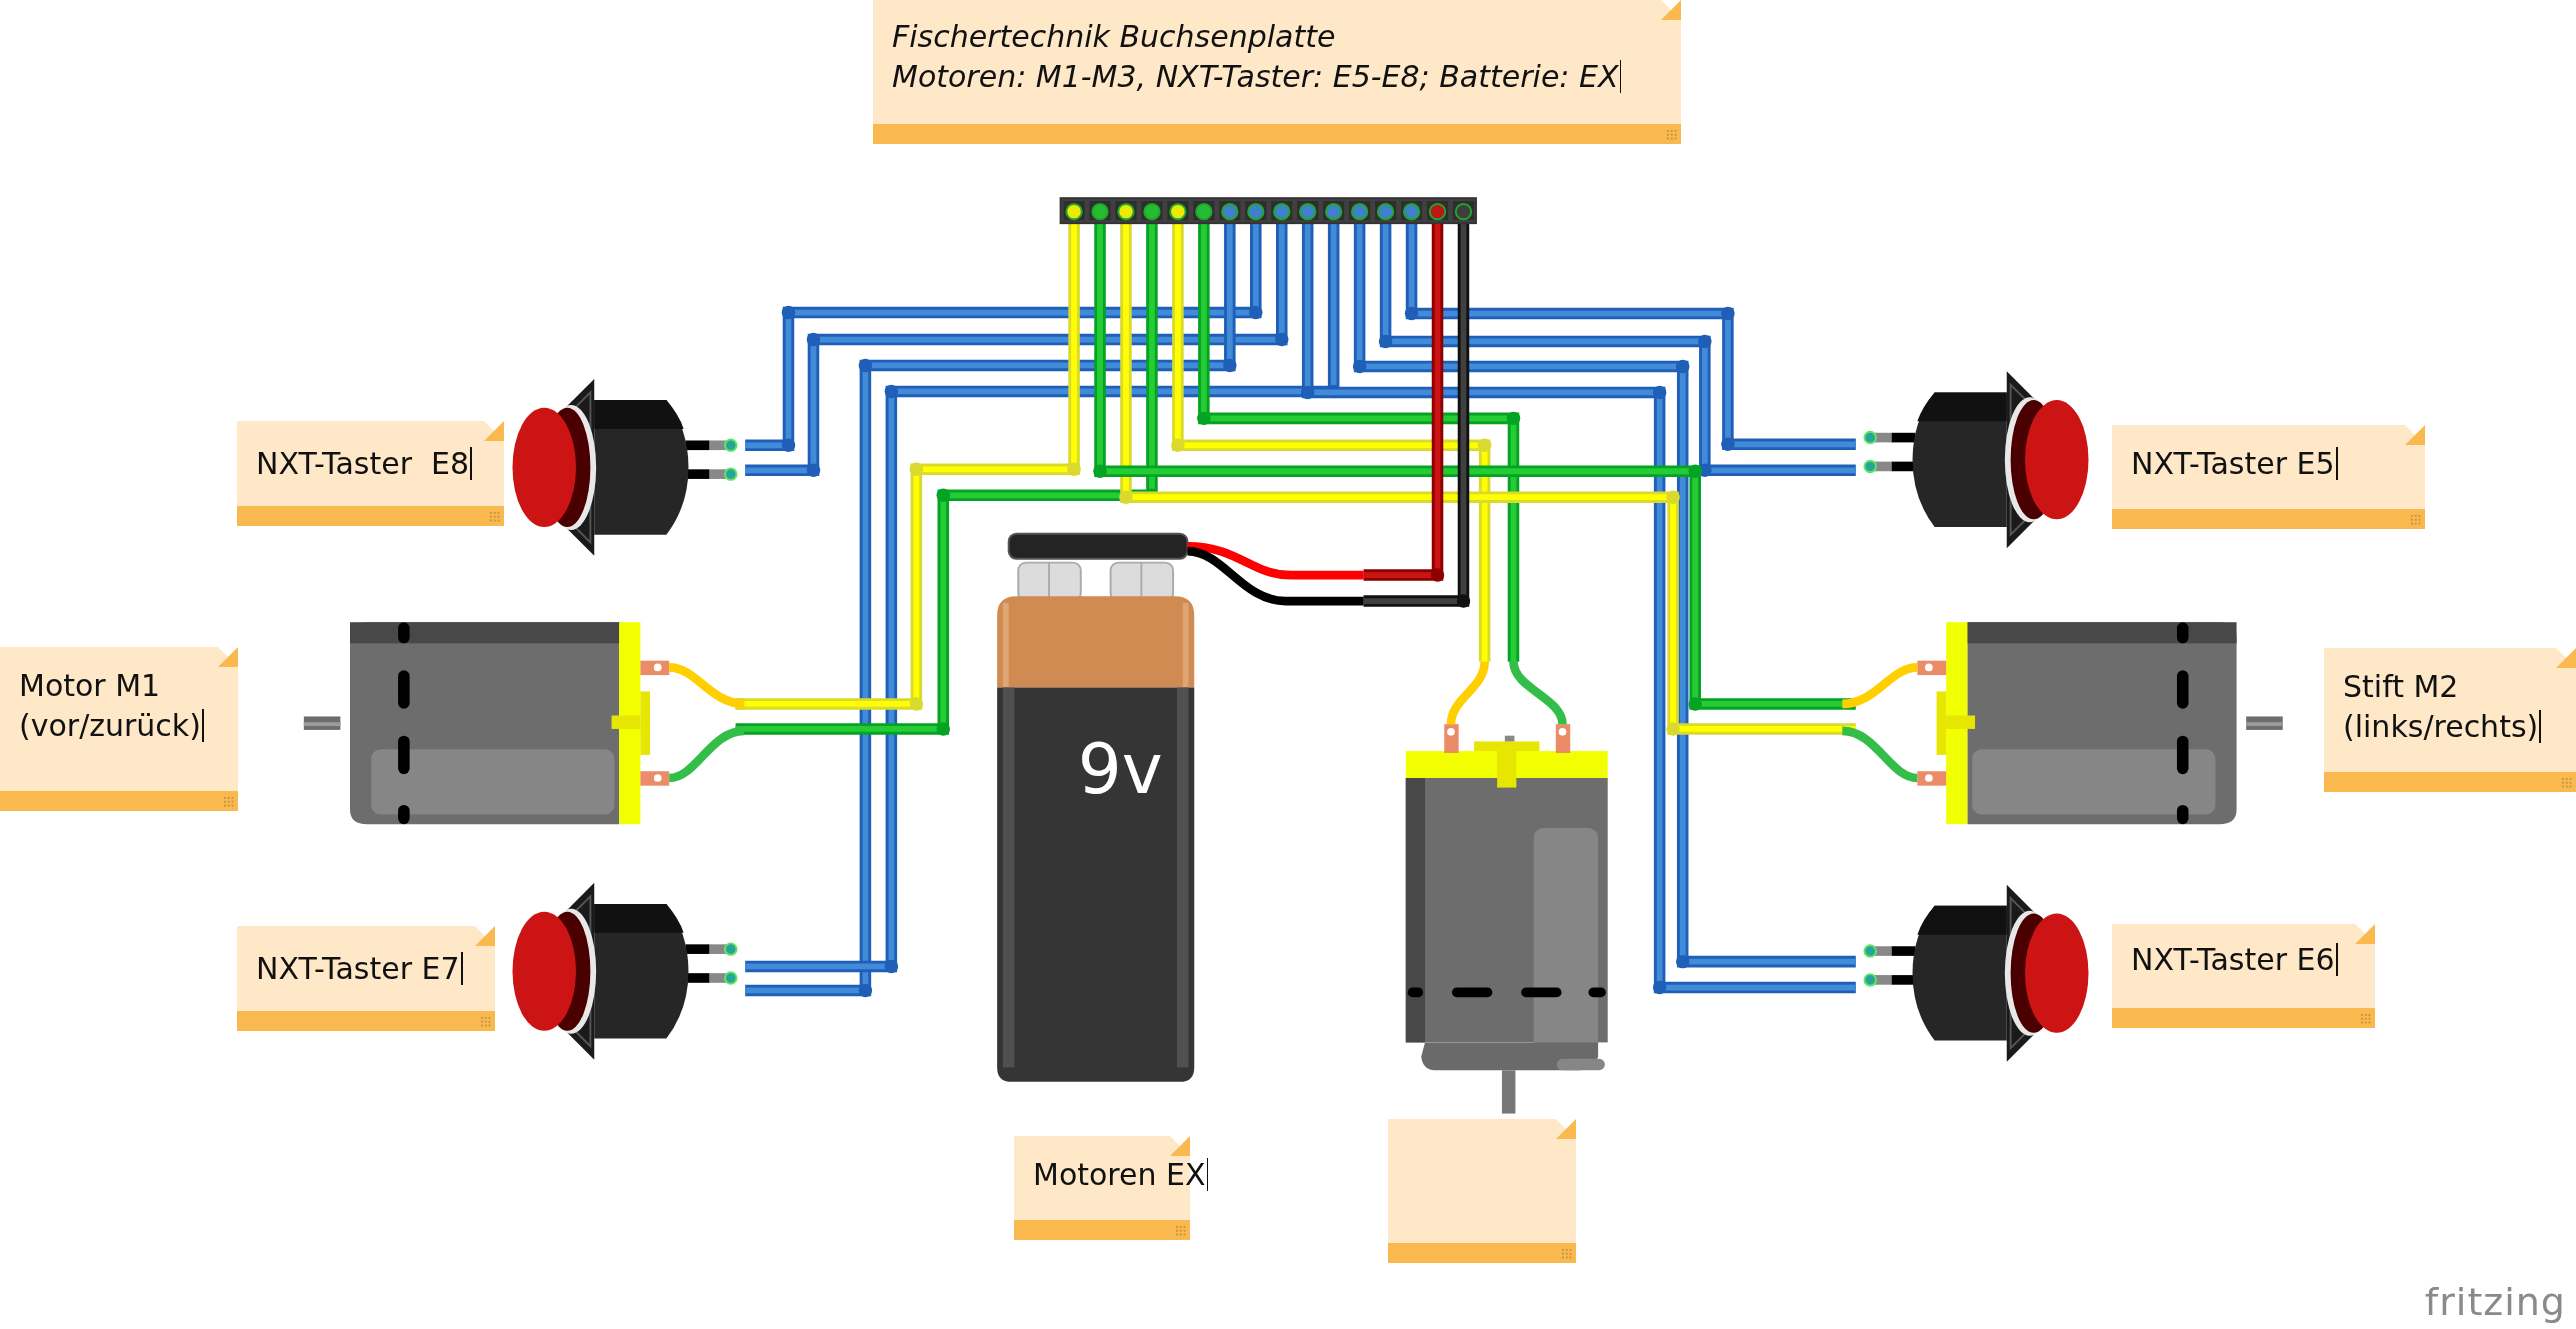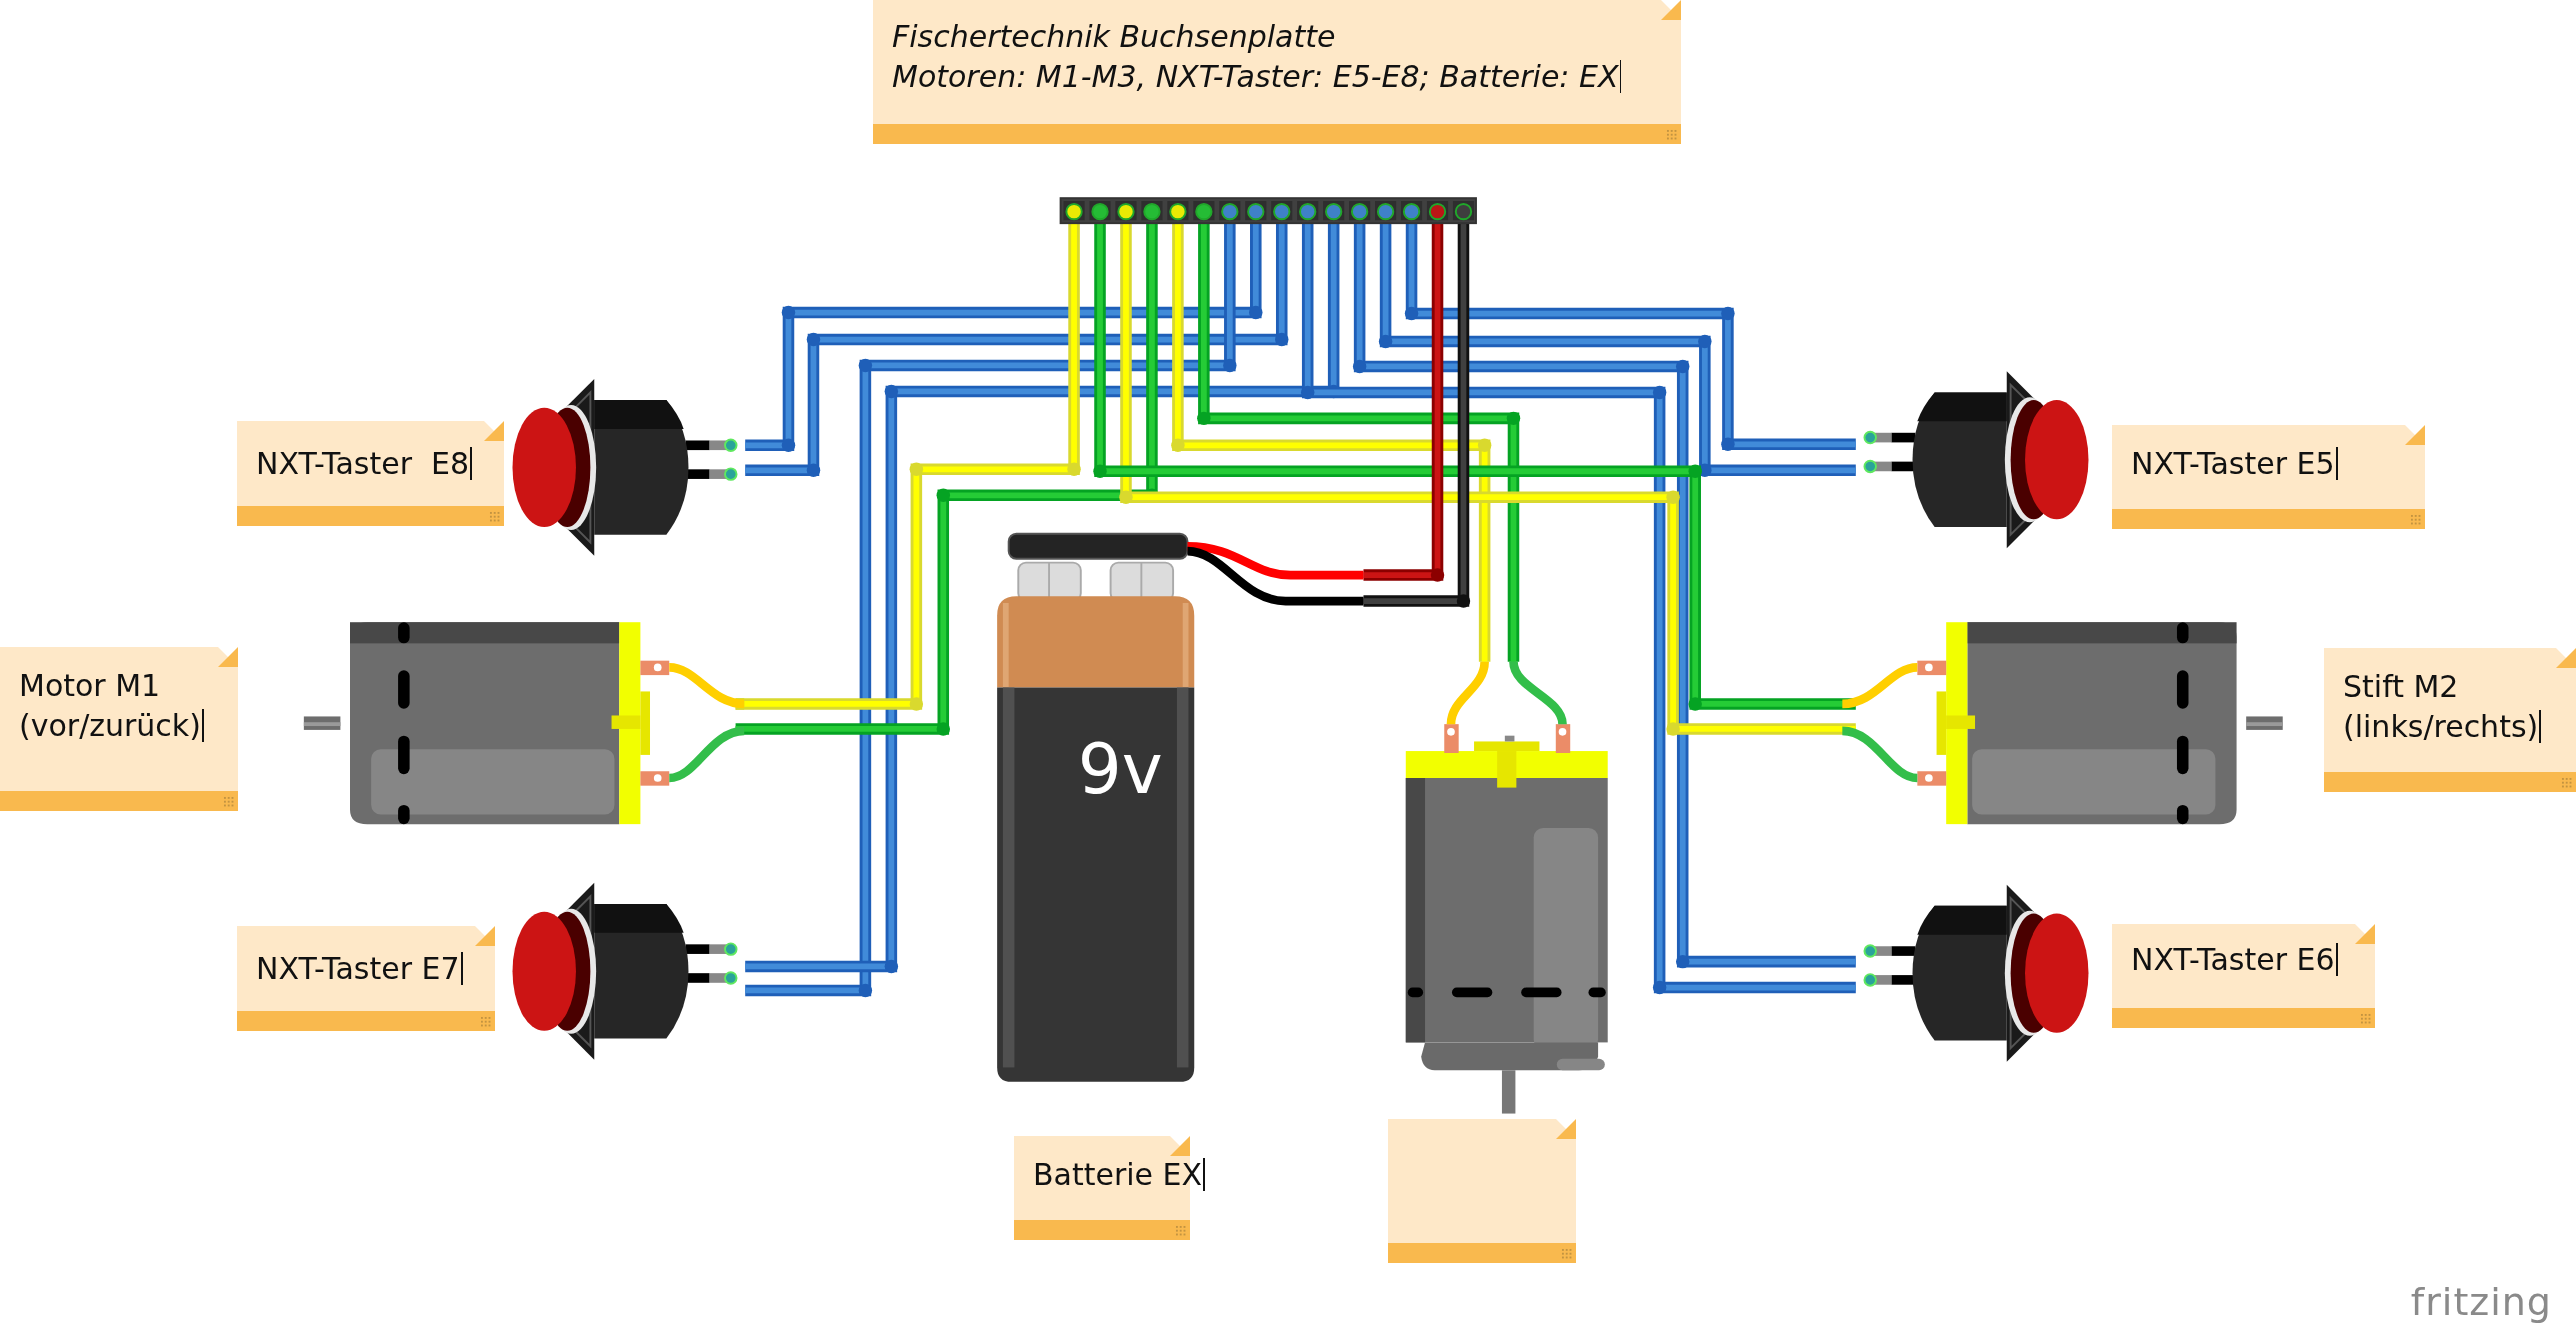--- a/index.html
+++ b/index.html
@@ -6,21 +6,21 @@
   body { width:2576px; height:1330px; position:relative; overflow:hidden; font-family:"DejaVu Sans", sans-serif; }
   #canvas { position:absolute; left:0; top:0; }
   .note { position:absolute; background:#fee8c8; box-sizing:border-box; }
   .note .fold { position:absolute; right:0; top:0; width:0; height:0; border-style:solid; border-width:0 20px 20px 0; border-color:transparent #ffffff transparent transparent; }
   .note .fold::after { content:""; position:absolute; left:0; top:0; width:0; height:0; border-style:solid; border-width:0 0 20px 20px; border-color:transparent transparent #f9b94e transparent; }
   .note .bar { position:absolute; left:0; right:0; bottom:0; height:20px; background:#f9b94e; }
   .note .grip { position:absolute; right:3.8px; bottom:3.8px; width:11.5px; height:11.5px;
     background-image: radial-gradient(circle, #b58a3c 1.2px, transparent 1.3px); background-size:3.8px 3.8px; opacity:.8; }
   .note .txt { position:absolute; left:19px; top:17.3px; font-family:"DejaVu Sans", sans-serif; font-size:30px; line-height:40px; color:#111; white-space:pre; }
   .caret { display:inline-block; width:1.9px; height:33px; background:#111; vertical-align:-5.8px; margin-left:1px; }
-  .logo { position:absolute; right:24px; bottom:5.8px; font-family:"DejaVu Sans", sans-serif; font-size:38px; color:#8a8a8a; letter-spacing:1px; }
+  .logo { position:absolute; right:10px; bottom:5.8px; font-family:"DejaVu Sans", sans-serif; font-size:38px; color:#8a8a8a; letter-spacing:1px; }
 </style>
 </head>
 <body>
 
 <svg id="canvas" width="2576" height="1330" viewBox="0 0 2679 1383" xmlns="http://www.w3.org/2000/svg">
   <defs>
     <g id="pushbutton-left">
 
       <path d="M0,0 l 0,0"></path>
     </g>
@@ -366,21 +366,21 @@
 
 <div class="note" style="left:2112px;top:924px;width:263px;height:104px;">
   <div class="fold"></div>
   <div class="txt" style="top:16px;"><span>NXT-Taster E6</span><span class="caret"></span></div>
   <div class="bar"></div>
   <div class="grip"></div>
 </div>
 
 <div class="note" style="left:1014px;top:1136px;width:176px;height:104px;">
   <div class="fold"></div>
-  <div class="txt" style="top:19px;"><span>Batterie EX</span><span class="caret"></span></div>
+  <div class="txt" style="top:19px;"><span>Motoren EX</span><span class="caret"></span></div>
   <div class="bar"></div>
   <div class="grip"></div>
 </div>
 
 <div class="note" style="left:1388px;top:1119px;width:188px;height:144px;">
   <div class="fold"></div>
   <div class="bar"></div>
   <div class="grip"></div>
 </div>
 

